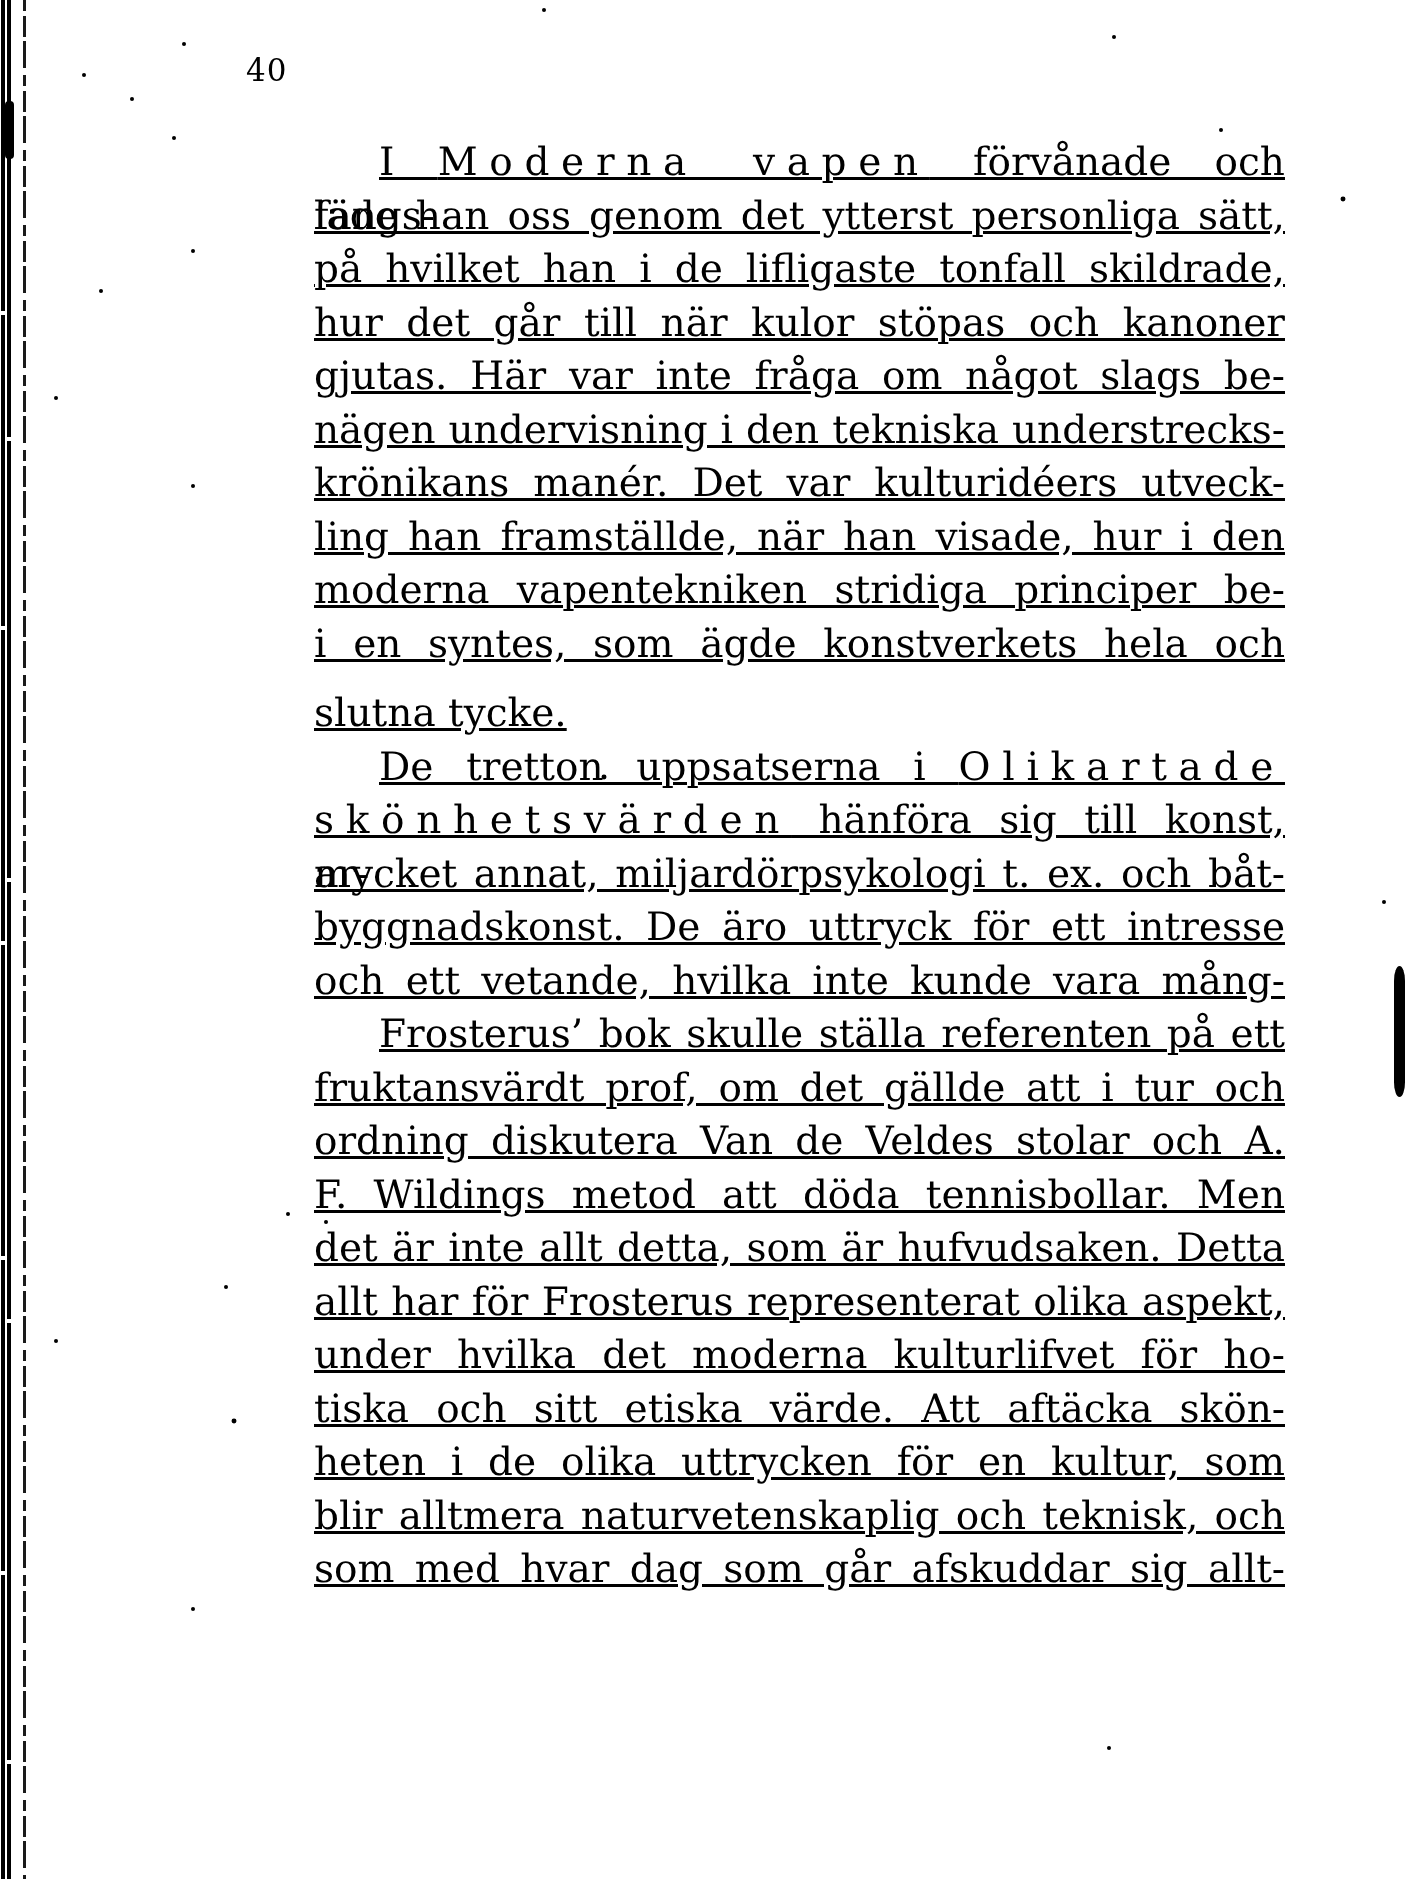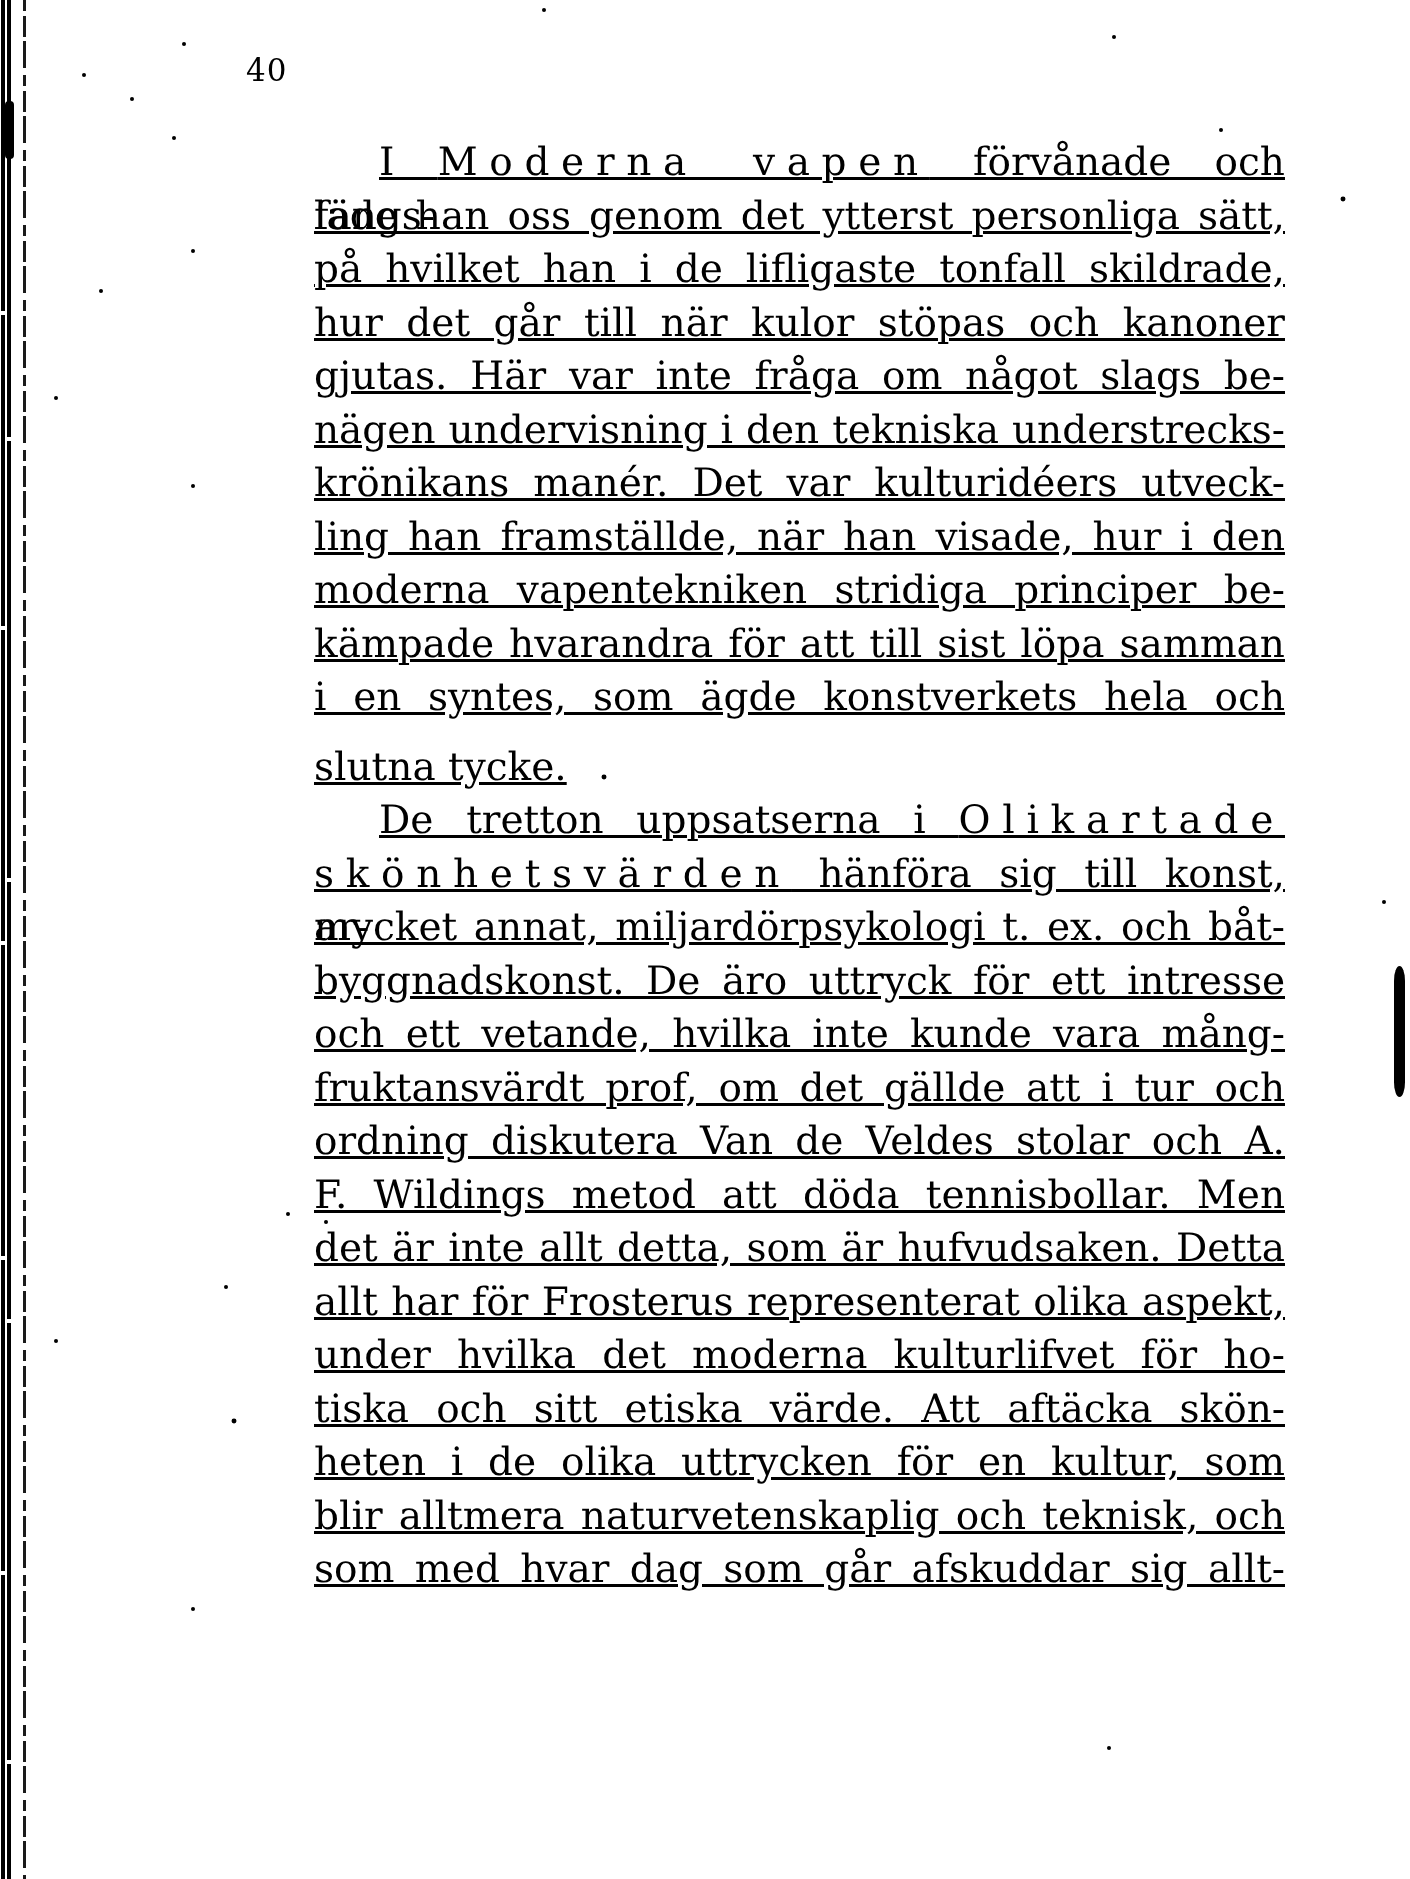--- a/index.html
+++ b/index.html
@@ -111,32 +111,32 @@
     <div class="paragraph">
       <div class="line indent"><span>I </span><span class="sp">Moderna vapen</span><span> förvånade och fängs-</span></div>
       <div class="line"><span>lade han oss genom det ytterst personliga sätt,</span></div>
       <div class="line"><span>på hvilket han i de lifligaste tonfall skildrade,</span></div>
       <div class="line"><span>hur det går till när kulor stöpas och kanoner</span></div>
       <div class="line"><span>gjutas. Här var inte fråga om något slags be-</span></div>
       <div class="line"><span>nägen undervisning i den tekniska understrecks-</span></div>
       <div class="line"><span>krönikans manér. Det var kulturidéers utveck-</span></div>
       <div class="line"><span>ling han framställde, när han visade, hur i den</span></div>
       <div class="line"><span>moderna vapentekniken stridiga principer be-</span></div>
-      <div class="line"><span>kämpade hvarandra för att till sist löpa samman</span></div>
       <div class="line"><span>i en syntes, som ägde konstverkets hela och</span></div>
       <div class="line end"><span>slutna tycke.</span></div>
     </div>
     <div class="paragraph">
       <div class="line indent"><span>De tretton uppsatserna i </span><span class="sp">Olikartade</span></div>
       <div class="line"><span class="sp">skönhetsvärden</span><span> hänföra sig till konst, ar-</span></div>
       <div class="line"><span>mycket annat, miljardörpsykologi t. ex. och båt-</span></div>
       <div class="line"><span>byggnadskonst. De äro uttryck för ett intresse</span></div>
       <div class="line"><span>och ett vetande, hvilka inte kunde vara mång-</span></div>
     </div>
     <div class="paragraph">
+      <div class="line indent"><span>Frosterus’ bok skulle ställa referenten på ett</span></div>
       <div class="line"><span>fruktansvärdt prof, om det gällde att i tur och</span></div>
       <div class="line"><span>ordning diskutera Van de Veldes stolar och A.</span></div>
       <div class="line"><span>F. Wildings metod att döda tennisbollar. Men</span></div>
       <div class="line"><span>det är inte allt detta, som är hufvudsaken. Detta</span></div>
       <div class="line"><span>allt har för Frosterus representerat olika aspekt,</span></div>
       <div class="line"><span>under hvilka det moderna kulturlifvet för ho-</span></div>
       <div class="line"><span>tiska och sitt etiska värde. Att aftäcka skön-</span></div>
       <div class="line"><span>heten i de olika uttrycken för en kultur, som</span></div>
       <div class="line"><span>blir alltmera naturvetenskaplig och teknisk, och</span></div>
       <div class="line"><span>som med hvar dag som går afskuddar sig allt-</span></div>

